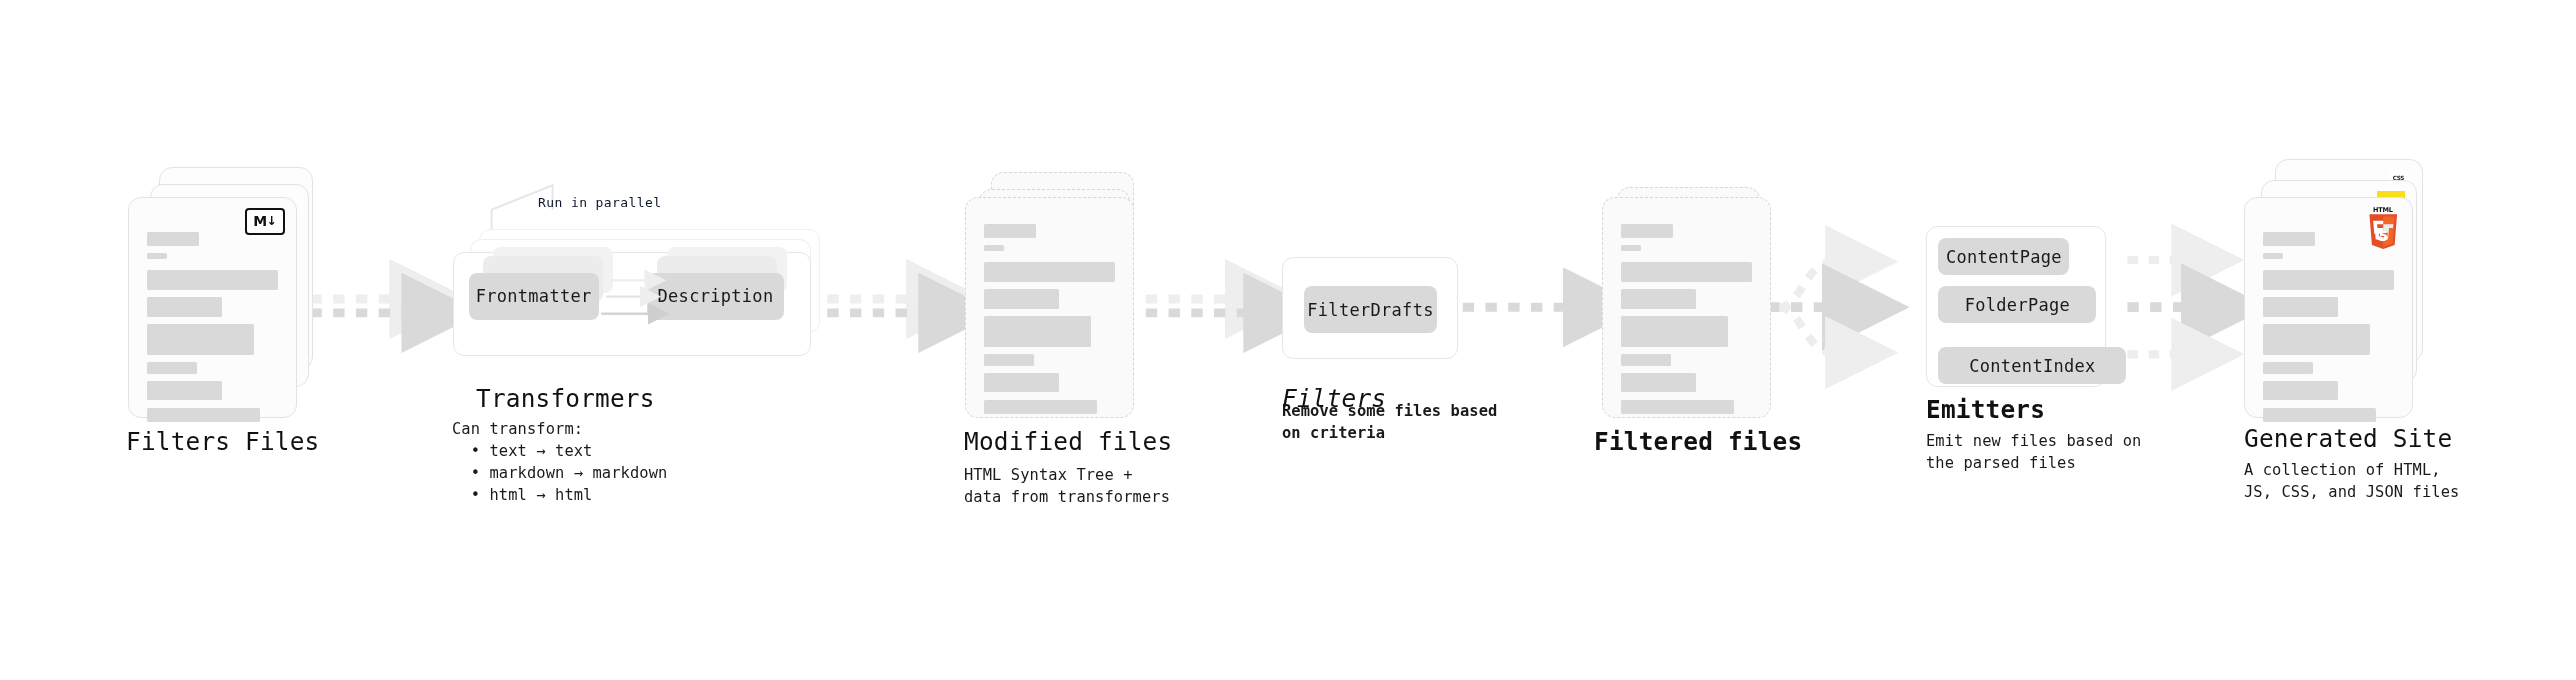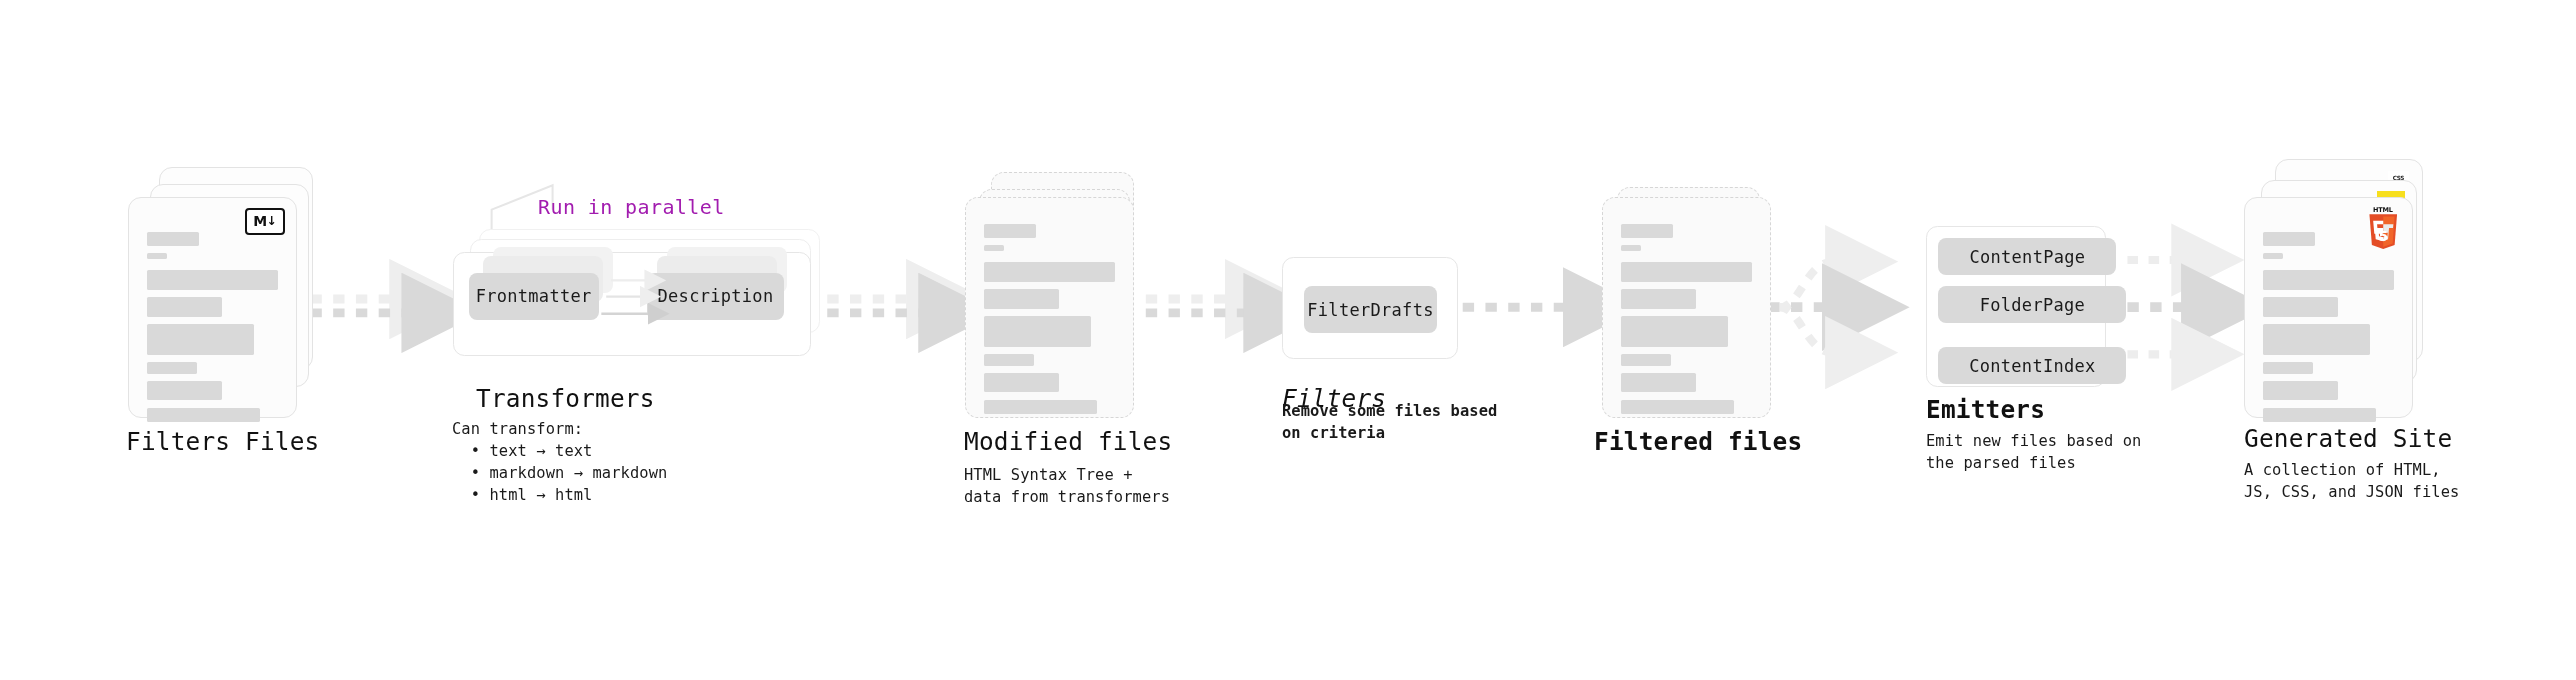--- a/index.html
+++ b/index.html
@@ -86,21 +86,21 @@
   .title{
     position:absolute;white-space:nowrap;
     font-size:24.4px;color:#111;letter-spacing:0.2px;
   }
   .sub{
     position:absolute;white-space:pre;
     font-size:15.4px;color:#1a1a1a;line-height:1.42;letter-spacing:0.1px;
   }
   .runlabel{
     position:absolute;white-space:nowrap;
-    font-size:20px;color:#a21caf;letter-spacing:0.4px;
+    font-size:13px;color:#0f172a;letter-spacing:0.4px;
   }
 
   svg.layer-svg{position:absolute;left:0;top:0;overflow:visible;pointer-events:none;}
 </style>
 </head>
 <body>
 
 <div id="canvas">
 
   <svg class="layer-svg" width="2576" height="681" viewBox="0 0 3170 838">
@@ -242,22 +242,22 @@
         <div class="bar" style="width:38%;height:11.4px;"></div>
         <div class="bar" style="width:57%;height:19.5px;"></div>
         <div class="bar" style="width:86%;height:14px;"></div>
       </div>
     </div>
     <div class="title" style="left:1594px;top:427px;font-weight:bold;">Filtered files</div>
   </div>
 
   <div class="stage">
     <div class="groupbox" style="left:1926px;top:226px;width:180px;height:161px;">
-      <div class="chip" style="left:11.4px;top:11.4px;width:178px;height:37px;">ContentPage</div>
-      <div class="chip" style="left:11.4px;top:59px;width:188px;height:37px;">FolderPage</div>
+      <div class="chip" style="left:11.4px;top:11.4px;width:131px;height:37px;">ContentPage</div>
+      <div class="chip" style="left:11.4px;top:59px;width:158px;height:37px;">FolderPage</div>
       <div class="chip" style="left:11.4px;top:106px;width:188px;height:37px;margin-top:14px;">ContentIndex</div>
     </div>
     <div class="title" style="left:1926px;top:395px;font-weight:bold;">Emitters</div>
     <div class="sub" style="left:1926px;top:431px;">Emit new files based on
 the parsed files</div>
   </div>
 
   <div class="stage">
     <div class="doccard layer" style="left:2275px;top:159px;width:148px;height:203px;">
       <div class="badge badge-css">

